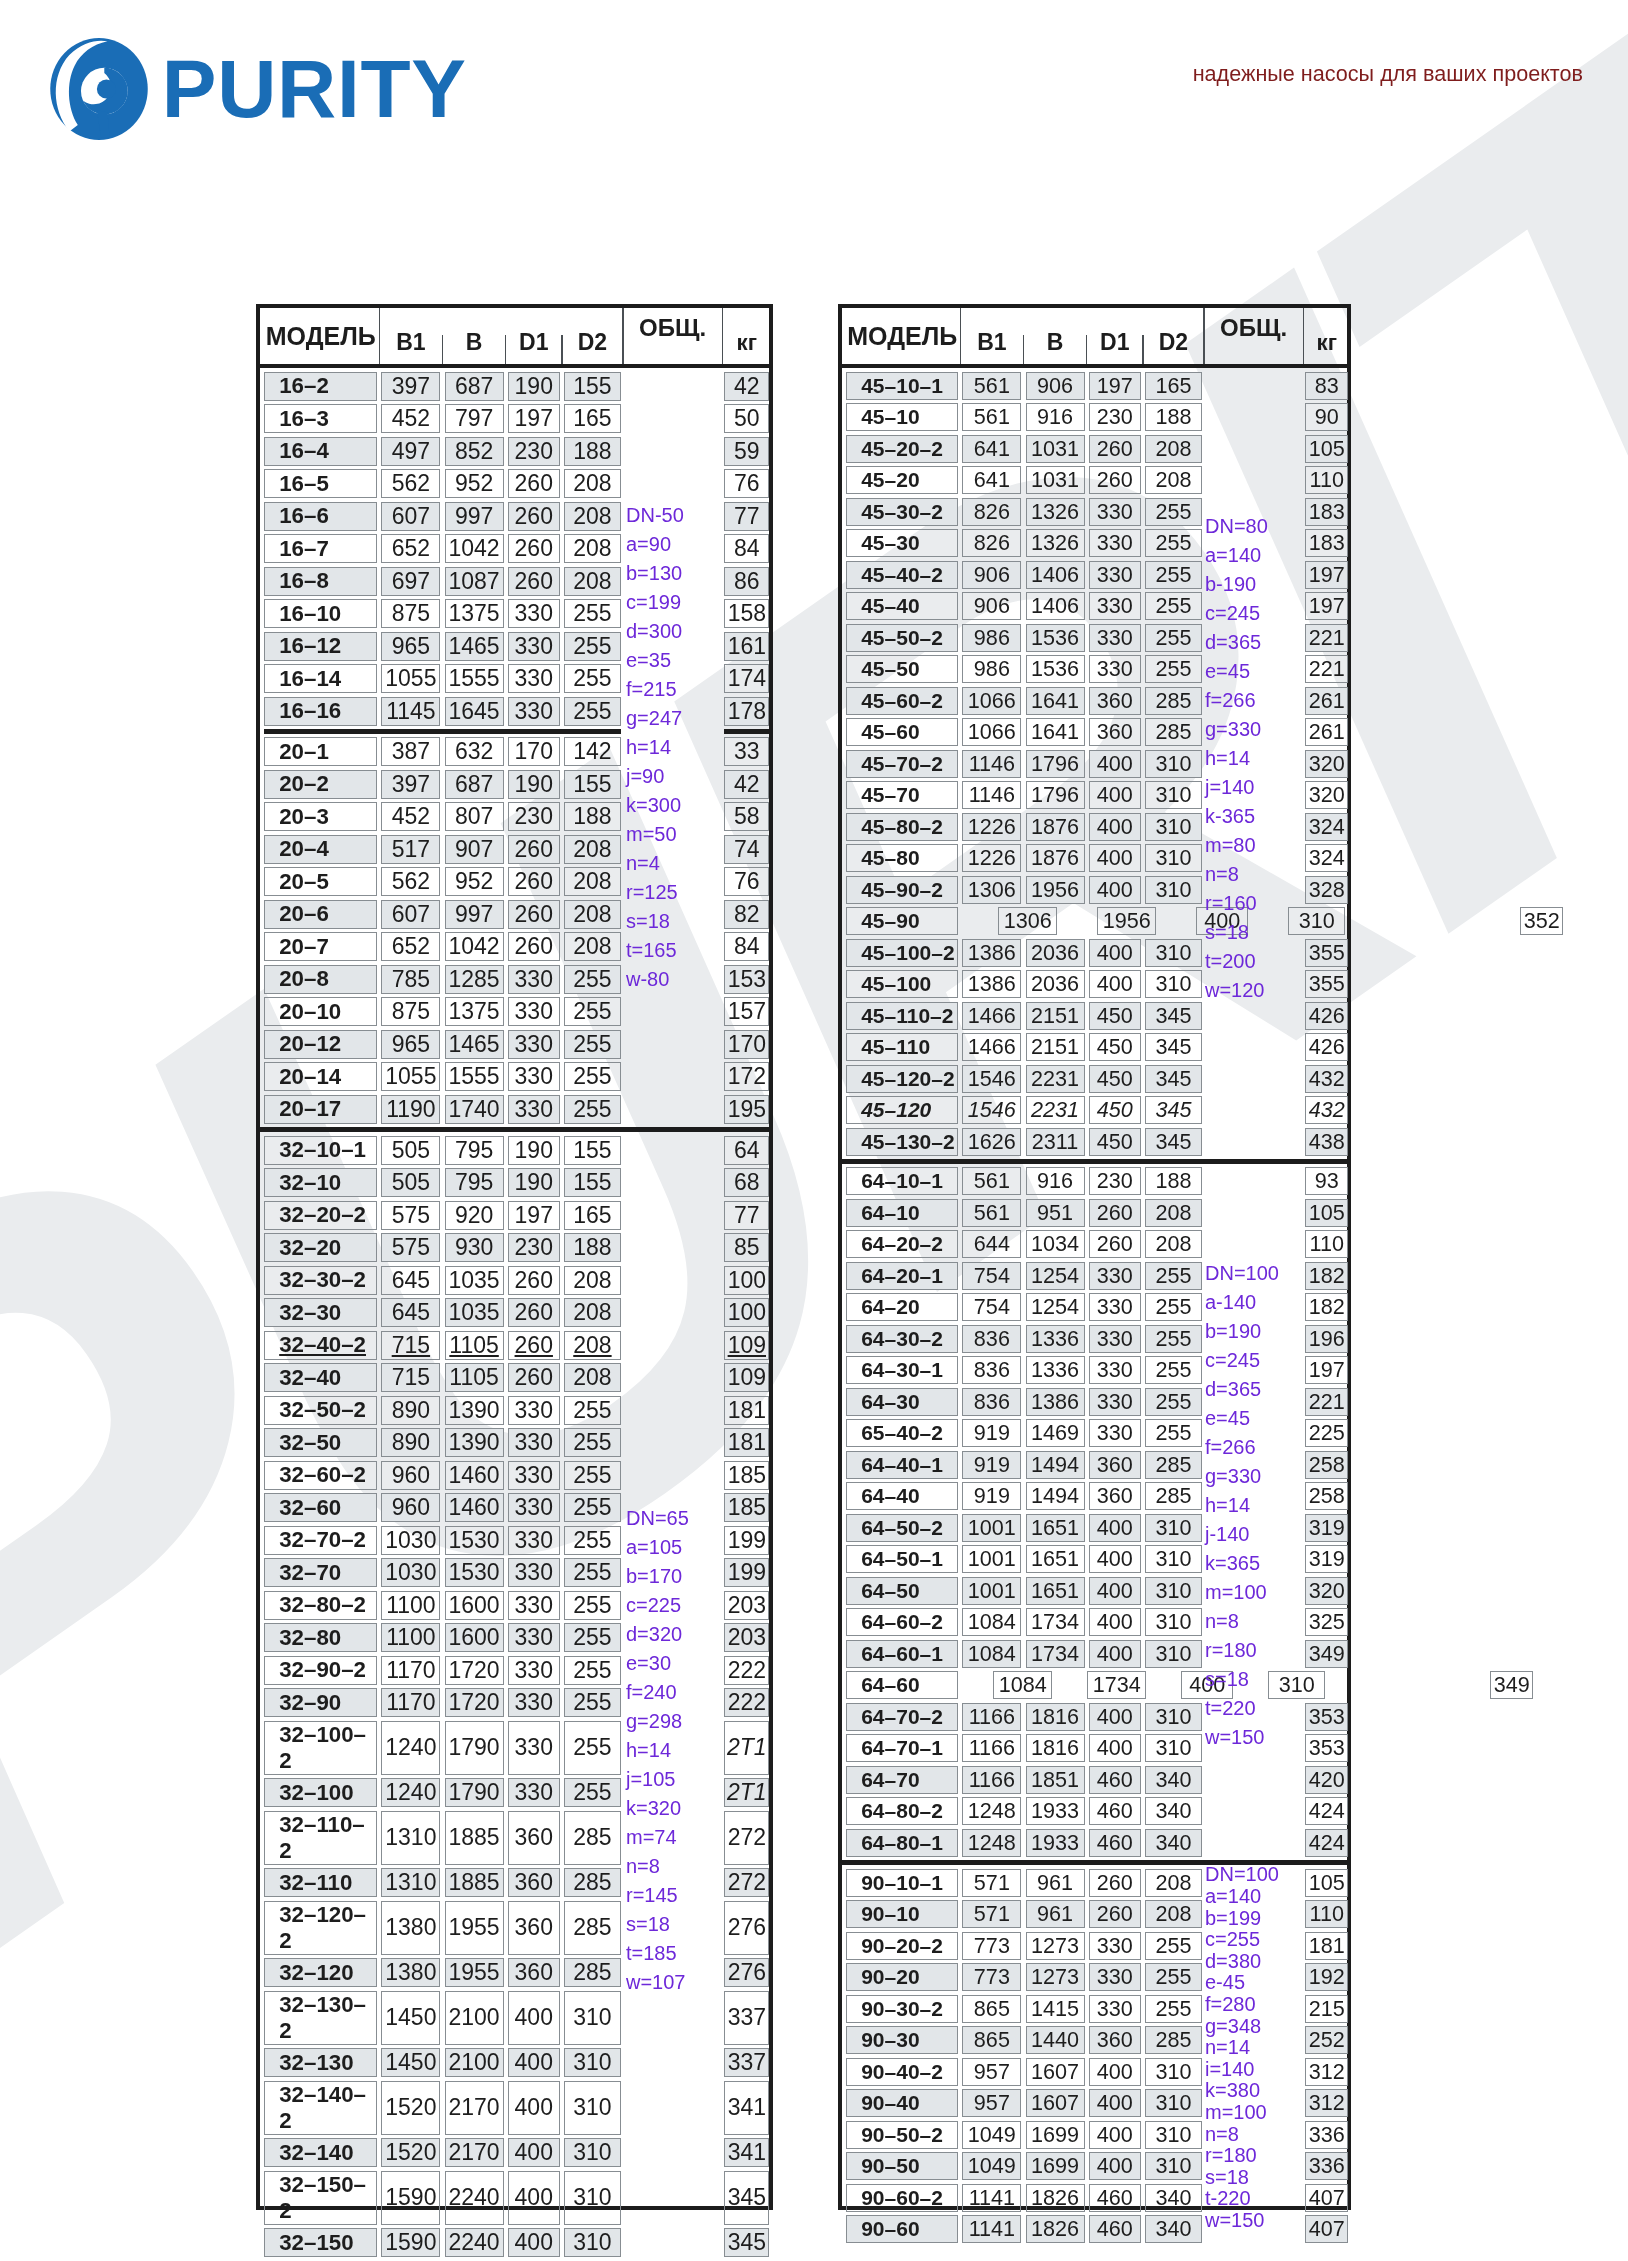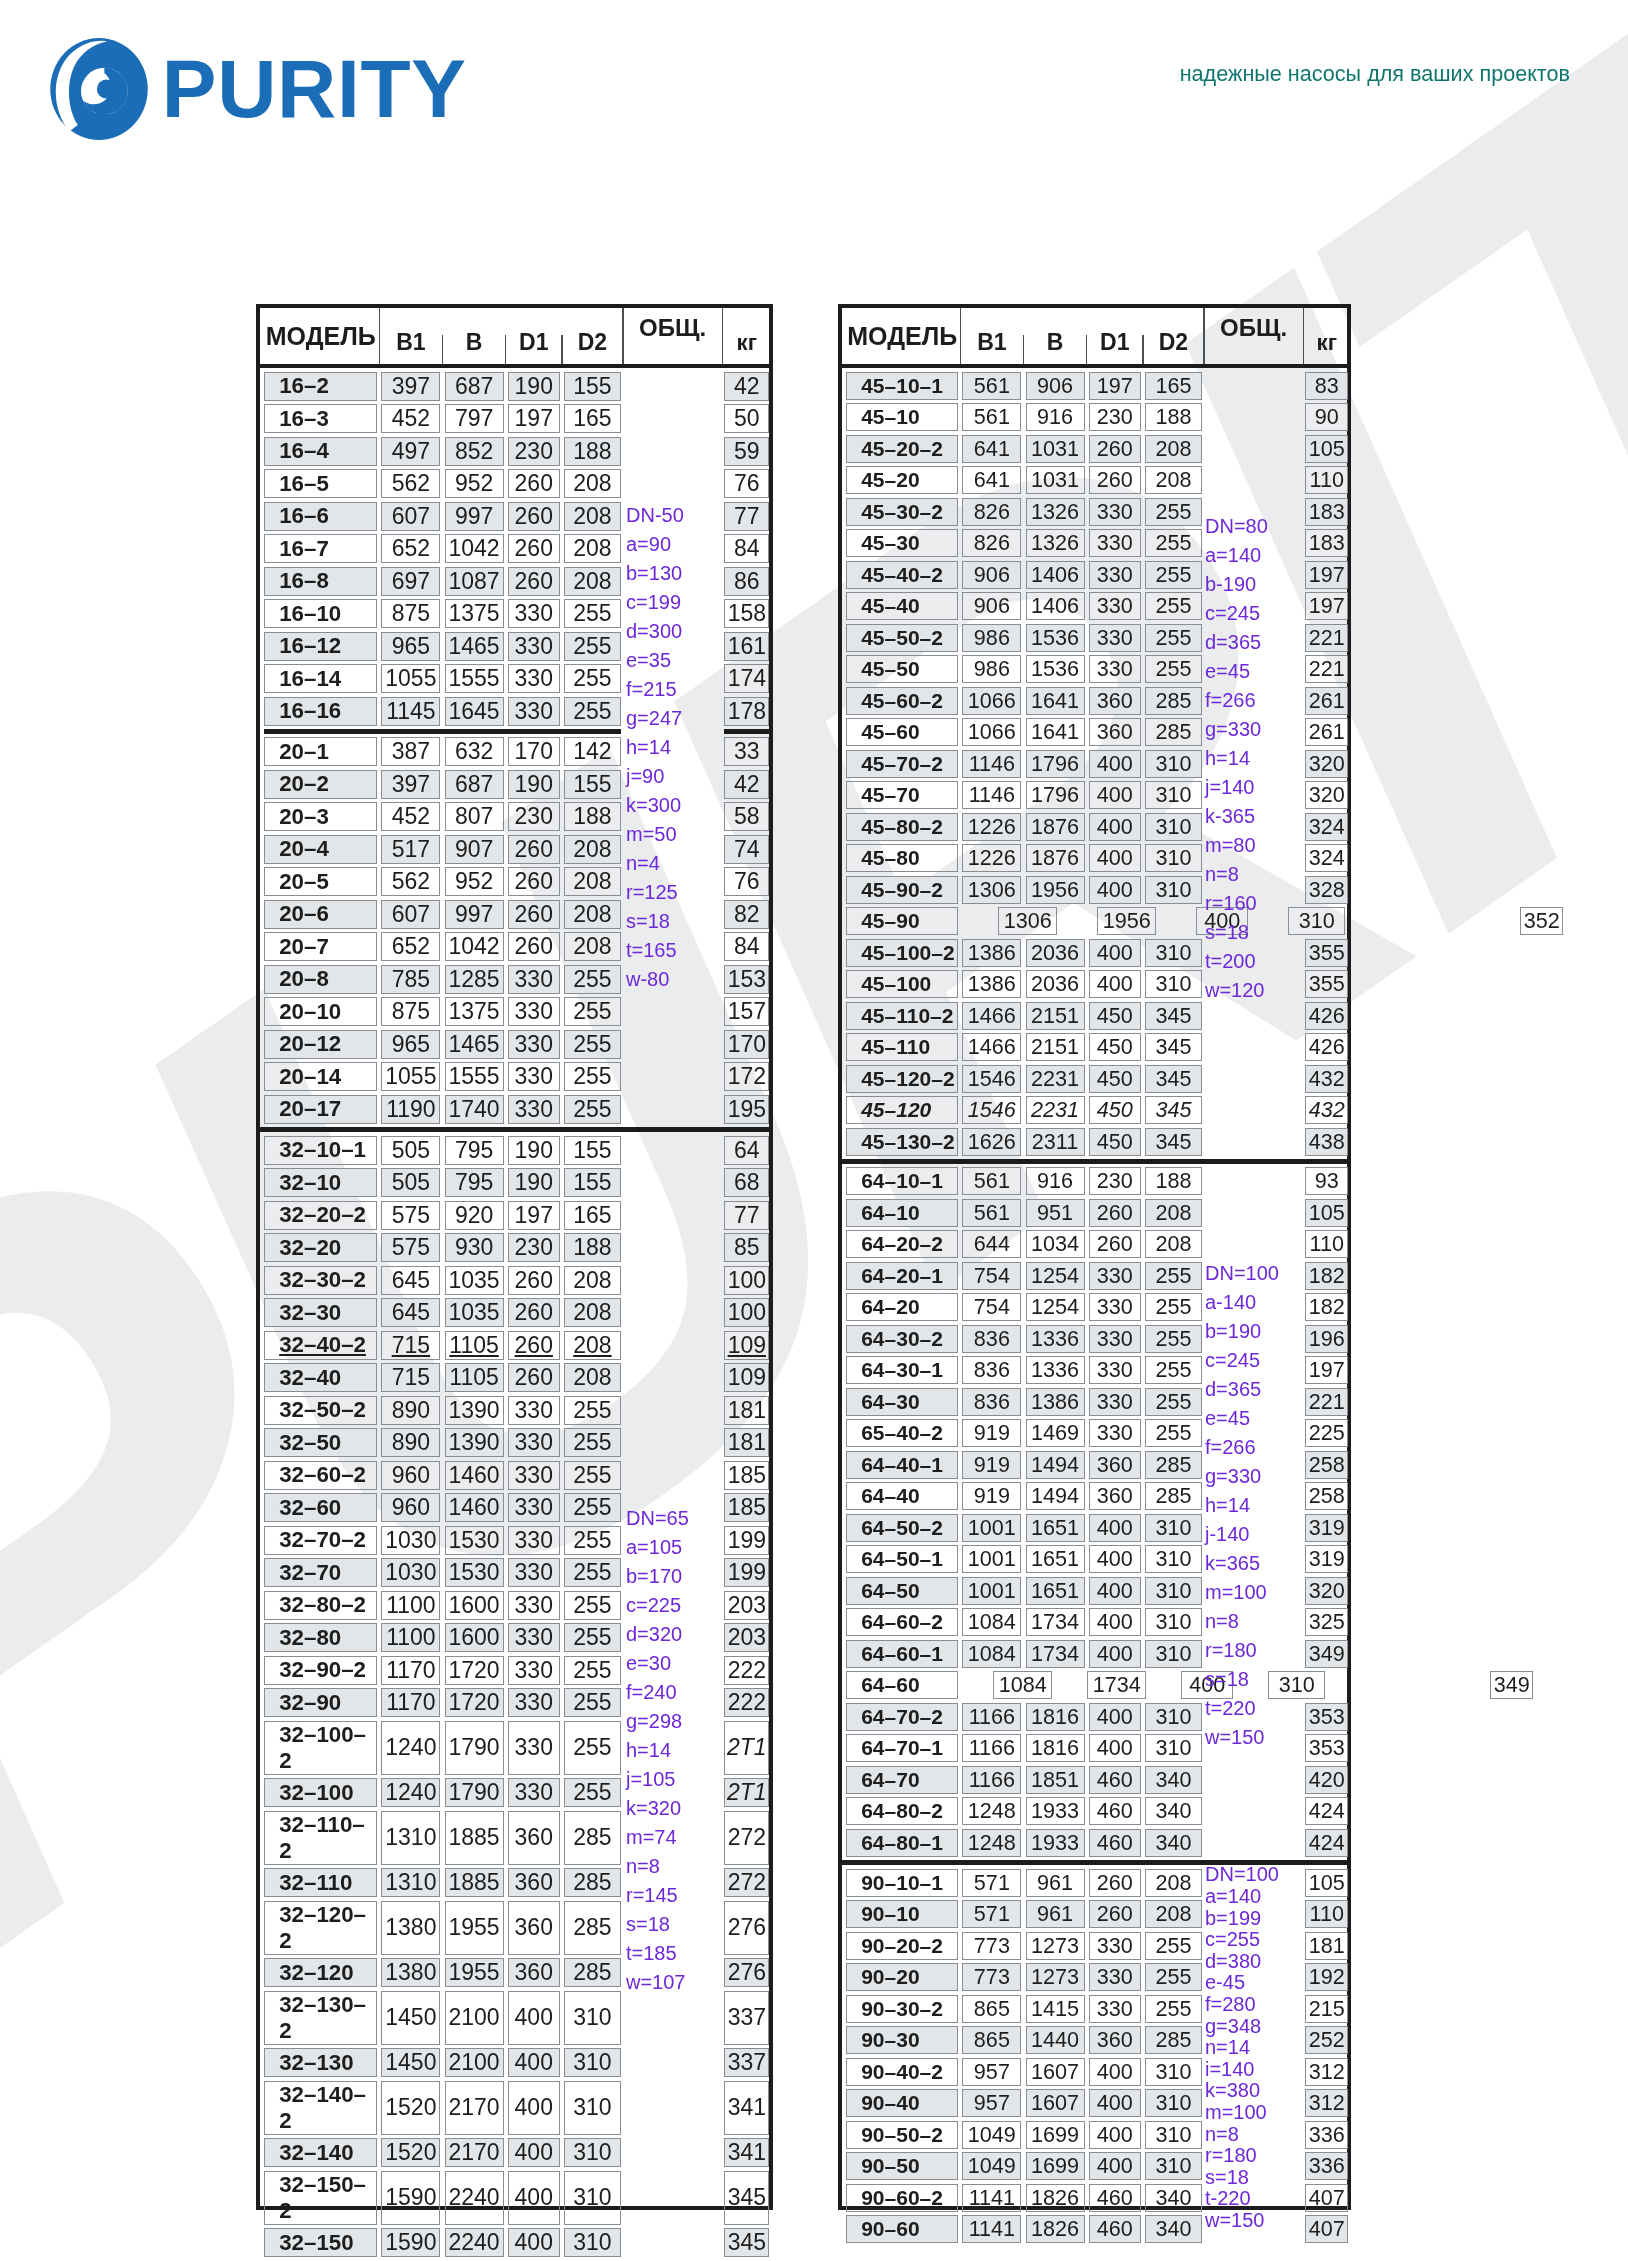--- a/index.html
+++ b/index.html
@@ -28,22 +28,22 @@
   }
   
   .page-header { position:absolute; top:0; left:0; right:0; height:210px; z-index:3; }
   .logo { position:absolute; top:36px; left:46px; display:flex; align-items:center; }
   .logo-icon { width:106px; height:106px; }
   .logo-text {
     font-size:82px; font-weight:800; letter-spacing:0.7px;
     color:#1a6db6; line-height:106px; margin-left:9.8px;
   }
   .tagline {
-    position:absolute; top:61px; right:59px;
-    font-size:21.6px; color:#0f766e;
+    position:absolute; top:61px; right:46px;
+    font-size:21.6px; color:#7f1d1d;
   }
   
   .ctable {
     position:absolute;
     border:4.2px solid #1c1c1c;
     z-index:2;
     background:transparent;
   }
   .ctable.left  { left:256px;  top:304px; width:517px; height:1906px; }
   .ctable.right { left:838px; top:304px; width:513px; height:1906px; }

